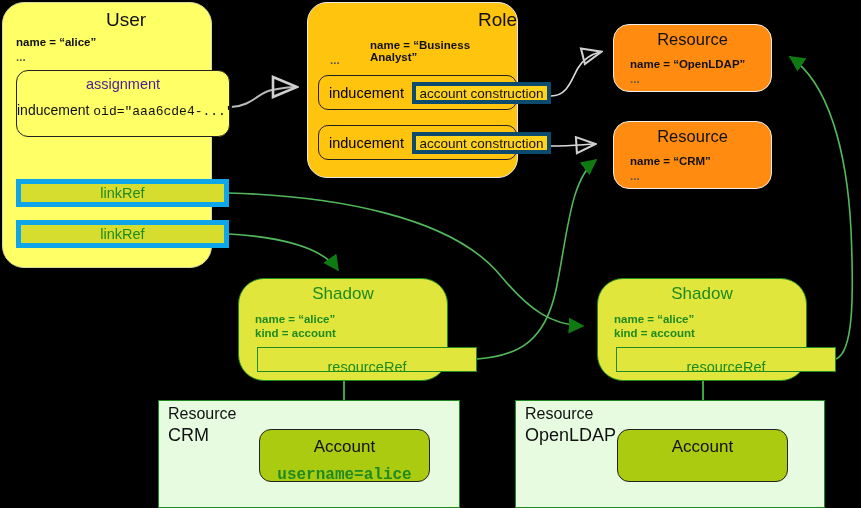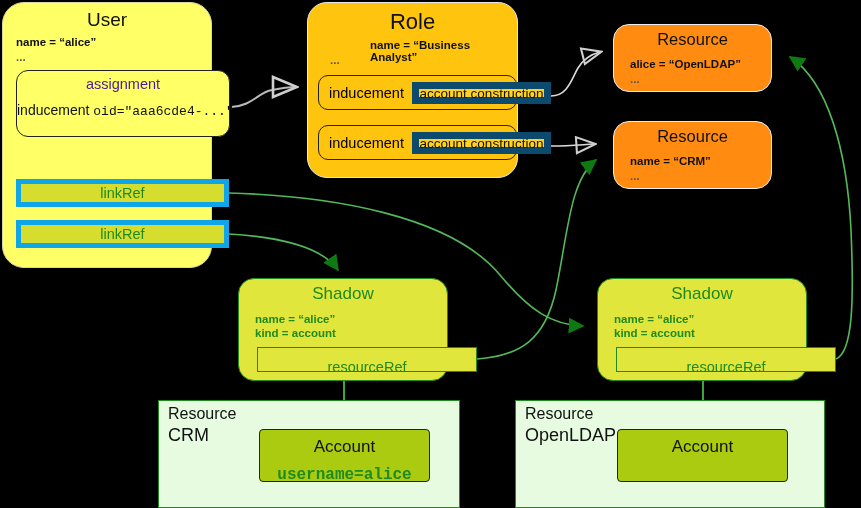--- a/index.html
+++ b/index.html
@@ -2,62 +2,62 @@
 <html><head>
 <meta charset="utf-8">
 <style>
   html,body{margin:0;padding:0;background:#000;}
   #stage{position:relative;width:861px;height:508px;background:#000;overflow:hidden;
          font-family:"Liberation Sans",sans-serif;}
   .node{position:absolute;box-sizing:border-box;}
   
   .user{background:#ffff66;border:1px solid #d8d8a0;border-radius:22px;}
   .user-title{position:absolute;top:6px;left:0;width:100%;text-align:center;
-              font-size:19px;color:#111;}
+              font-size:19px;color:#111;padding-left:19px;}
   .kv{position:absolute;font-size:11.5px;font-weight:bold;color:#111;}
   .kv-dots{position:absolute;font-size:11.5px;color:#555;font-weight:bold;}
   
   .assignment{background:#ffff66;border:1px solid #222;border-radius:12px;}
   .assignment .ttl{position:absolute;top:5px;left:0;width:100%;text-align:center;
                    font-size:14.5px;color:#4c1d95;}
   .assignment .body{position:absolute;top:31px;left:0;width:100%;text-align:center;
                     font-size:14px;color:#111;white-space:nowrap;}
   .assignment .body .mono{font-family:"Liberation Mono",monospace;font-size:13px;}
   
   .linkref{background:#d7dd2e;border:5px solid #0ea5e9;}
   .linkref span{position:absolute;top:50%;left:0;width:100%;transform:translateY(-50%);
                 text-align:center;font-size:14.5px;color:#1f8a1f;}
   
   .role{background:#ffc40d;border:1px solid #e8e8e8;border-radius:20px;}
-  .role-title{position:absolute;top:6px;left:0;width:100%;text-align:center;
-              font-size:22px;color:#111;}
+  .role-title{position:absolute;top:6px;left:0;width:100%;text-align:right;
+              font-size:19px;color:#111;}
   .inducement{background:#ffc40d;border:1px solid #222;border-radius:10px;}
   .inducement .lbl{position:absolute;top:50%;left:10px;transform:translateY(-50%);
                    font-size:14.5px;color:#000000;}
-  .construction{background:#ffd21e;border:7px solid #0c4a6e;}
+  .construction{background:#ffd21e;border:4px solid #0c4a6e;}
   .construction span{position:absolute;top:50%;left:0;width:100%;transform:translateY(-50%);
                      text-align:center;font-size:13.5px;color:#111;white-space:nowrap;}
   
   .res{background:#ff8c10;border:1px solid #ededed;border-radius:16px;}
   .res-title{position:absolute;top:5px;left:0;width:100%;text-align:center;
              font-size:16.5px;color:#111;}
   
-  .shadow-box{background:#e0e63c;border:1px solid #1f8a1f;border-radius:16px;}
+  .shadow-box{background:#e0e63c;border:1px solid #1f8a1f;border-radius:26px;}
   .shadow-title{position:absolute;top:5px;left:0;width:100%;text-align:center;
                 font-size:17px;color:#1f8a1f;}
   .skv{position:absolute;font-size:11.5px;font-weight:bold;color:#1f8a1f;
        line-height:14px;white-space:pre;}
   .resourceref{background:#e0e63c;border:1px solid #1f8a1f;}
   .resourceref span{position:absolute;top:50%;left:0;width:100%;transform:translateY(-50%);
                     text-align:center;font-size:14.5px;color:#1f8a1f;margin-top:7px;}
   
   .rescont{background:#e6fbe0;border:1px solid #1f8a1f;}
   .rescont .rc-t{position:absolute;top:4px;left:9px;font-size:16px;color:#111;}
   .rescont .rc-s{position:absolute;top:24px;left:9px;font-size:18px;color:#111;}
-  .account{background:#aacb10;border:1px solid #222;border-radius:4px;}
+  .account{background:#aacb10;border:1px solid #222;border-radius:12px;}
   .account .a-t{position:absolute;top:7px;left:0;width:100%;text-align:center;
                 font-size:17px;color:#111;}
   .account .a-s{position:absolute;top:36px;left:0;width:100%;text-align:center;
                 font-family:"Liberation Mono",monospace;font-size:16px;font-weight:bold;
                 color:#1f8a1f;white-space:nowrap;}
   svg.edges{position:absolute;left:0;top:0;width:861px;height:508px;pointer-events:none;}
 </style>
 </head>
 <body>
 
@@ -125,21 +125,21 @@
 
   <div class="node inducement" style="left:318px;top:125px;width:199px;height:35px;">
     <div class="lbl">inducement</div>
   </div>
   <div class="node construction" style="left:412px;top:132px;width:139px;height:22px;">
     <span>account construction</span>
   </div>
 
   <div class="node res" style="left:613px;top:24px;width:159px;height:68px;">
     <div class="res-title">Resource</div>
-    <div class="kv" style="top:33px;left:16px;">alice = “OpenLDAP”</div>
+    <div class="kv" style="top:33px;left:16px;">name = “OpenLDAP”</div>
     <div class="kv-dots" style="top:48px;left:16px;">...</div>
   </div>
 
   <div class="node res" style="left:613px;top:121px;width:159px;height:68px;">
     <div class="res-title">Resource</div>
     <div class="kv" style="top:33px;left:16px;">name = “CRM”</div>
     <div class="kv-dots" style="top:48px;left:16px;">...</div>
   </div>
 
   <div class="node shadow-box" style="left:238px;top:278px;width:210px;height:103px;">

